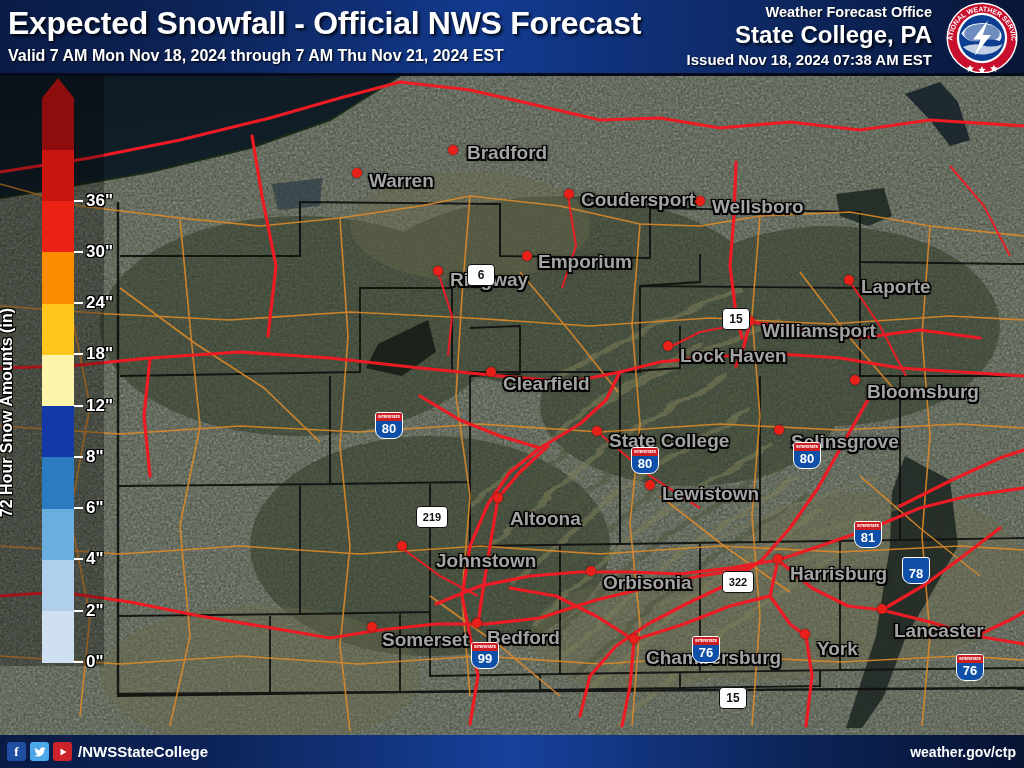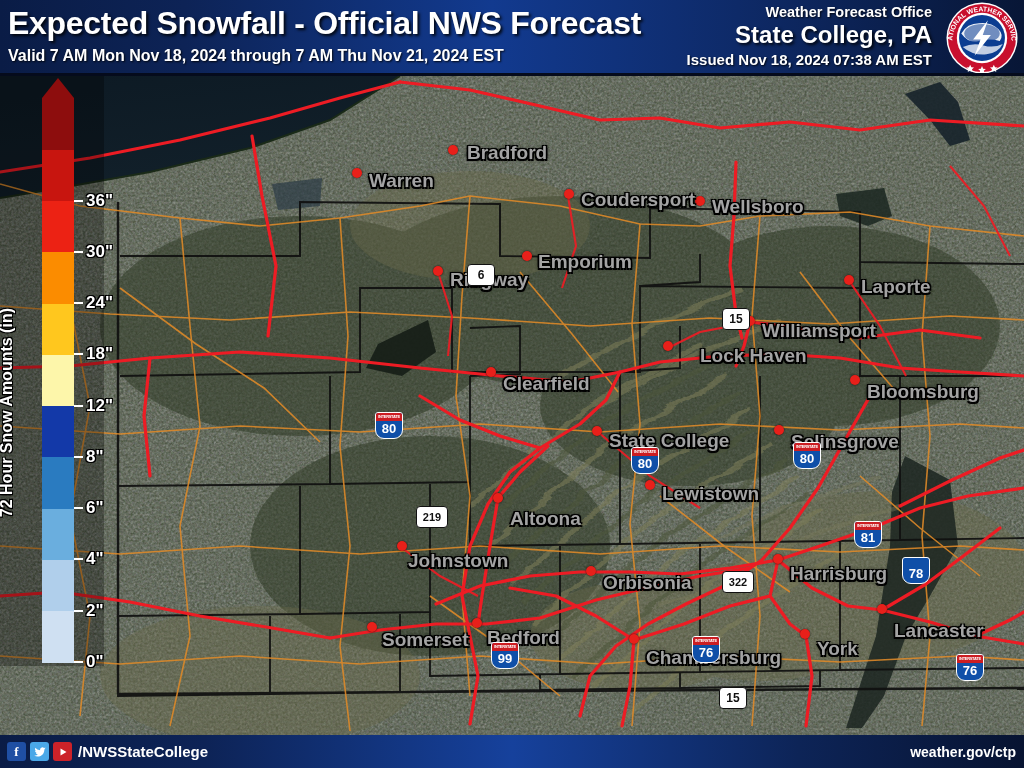--- a/index.html
+++ b/index.html
@@ -348,35 +348,35 @@
         <div class="citylabel" style="left: 712px; top: 120px;">Wellsboro</div>
         <div class="citydot" style="left: 522px; top: 175px;"></div>
         <div class="citylabel" style="left: 538px; top: 175px;">Emporium</div>
         <div class="citydot" style="left: 433px; top: 190px;"></div>
         <div class="citylabel" style="left: 450px; top: 193px;">Ridgway</div>
         <div class="citydot" style="left: 844px; top: 199px;"></div>
         <div class="citylabel" style="left: 861px; top: 200px;">Laporte</div>
         <div class="citydot" style="left: 745px; top: 240px;"></div>
         <div class="citylabel" style="left: 762px; top: 244px;">Williamsport</div>
         <div class="citydot" style="left: 663px; top: 265px;"></div>
-        <div class="citylabel" style="left: 700px; top: 269px;">Lock Haven</div>
+        <div class="citylabel" style="left: 680px; top: 269px;">Lock Haven</div>
         <div class="citydot" style="left: 486px; top: 291px;"></div>
         <div class="citylabel" style="left: 503px; top: 297px;">Clearfield</div>
         <div class="citydot" style="left: 850px; top: 299px;"></div>
         <div class="citylabel" style="left: 867px; top: 305px;">Bloomsburg</div>
         <div class="citydot" style="left: 592px; top: 350px;"></div>
         <div class="citylabel" style="left: 609px; top: 354px;">State College</div>
         <div class="citydot" style="left: 774px; top: 349px;"></div>
         <div class="citylabel" style="left: 791px; top: 355px;">Selinsgrove</div>
         <div class="citydot" style="left: 645px; top: 404px;"></div>
         <div class="citylabel" style="left: 662px; top: 407px;">Lewistown</div>
         <div class="citydot" style="left: 493px; top: 417px;"></div>
         <div class="citylabel" style="left: 510px; top: 432px;">Altoona</div>
         <div class="citydot" style="left: 397px; top: 465px;"></div>
-        <div class="citylabel" style="left: 408px; top: 474px;">Johnstown</div>
+        <div class="citylabel" style="left: 436px; top: 474px;">Johnstown</div>
         <div class="citydot" style="left: 586px; top: 490px;"></div>
         <div class="citylabel" style="left: 603px; top: 496px;">Orbisonia</div>
         <div class="citydot" style="left: 773px; top: 478px;"></div>
         <div class="citylabel" style="left: 790px; top: 487px;">Harrisburg</div>
         <div class="citydot" style="left: 367px; top: 546px;"></div>
         <div class="citylabel" style="left: 382px; top: 553px;">Somerset</div>
         <div class="citydot" style="left: 472px; top: 542px;"></div>
         <div class="citylabel" style="left: 487px; top: 551px;">Bedford</div>
         <div class="citydot" style="left: 877px; top: 528px;"></div>
         <div class="citylabel" style="left: 894px; top: 544px;">Lancaster</div>
@@ -403,21 +403,21 @@
         <div class="shield shield-us" style="left: 416px; top: 430px; width: 32px; font-size: 11px;">219</div>
         <div class="shield shield-is" style="left: 854px; top: 445px;">
           <div class="crown">INTERSTATE</div>
           <div class="num">81</div>
         </div>
         <div class="shield shield-is" style="left: 902px; top: 481px; gap: 25px;">
           <div class="crown">INTERSTATE</div>
           <div class="num">78</div>
         </div>
         <div class="shield shield-us" style="left: 722px; top: 495px; width: 32px; font-size: 11px;">322</div>
-        <div class="shield shield-is" style="left: 471px; top: 566px; margin-left: 20px;">
+        <div class="shield shield-is" style="left: 471px; top: 566px;">
           <div class="crown">INTERSTATE</div>
           <div class="num">99</div>
         </div>
         <div class="shield shield-is" style="left: 692px; top: 560px;">
           <div class="crown">INTERSTATE</div>
           <div class="num">76</div>
         </div>
         <div class="shield shield-is" style="left: 956px; top: 578px;">
           <div class="crown">INTERSTATE</div>
           <div class="num">76</div>

